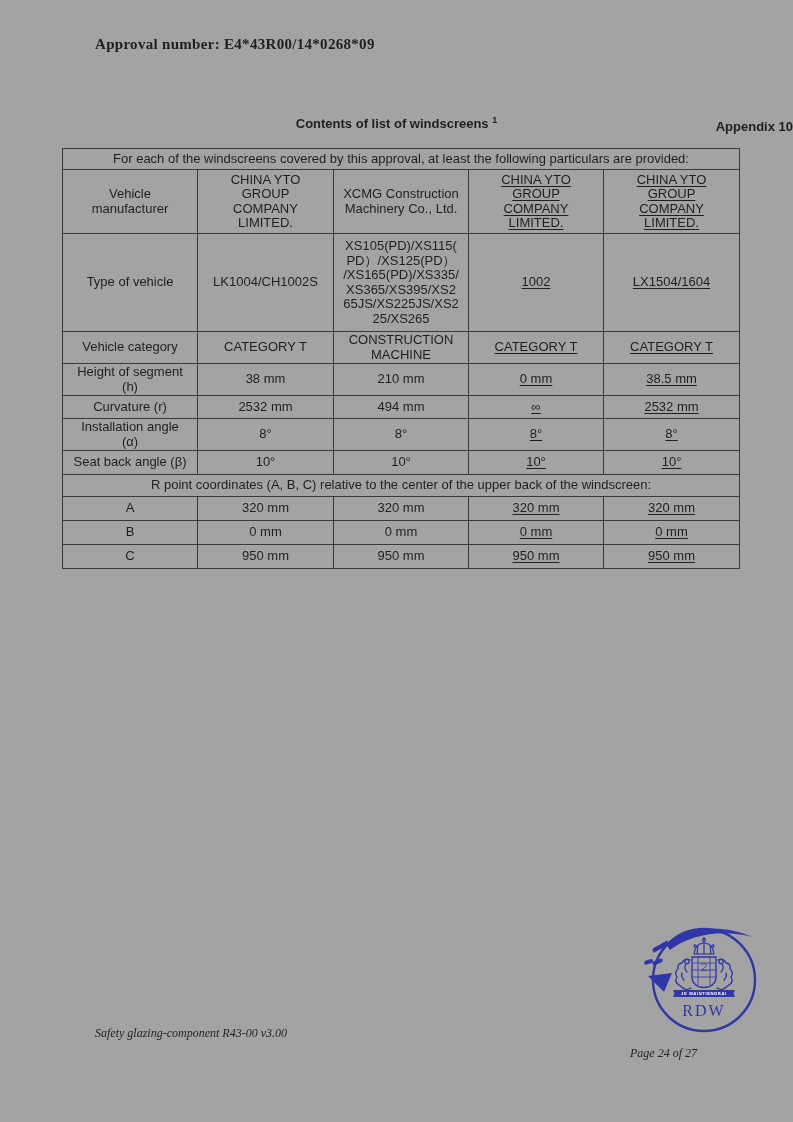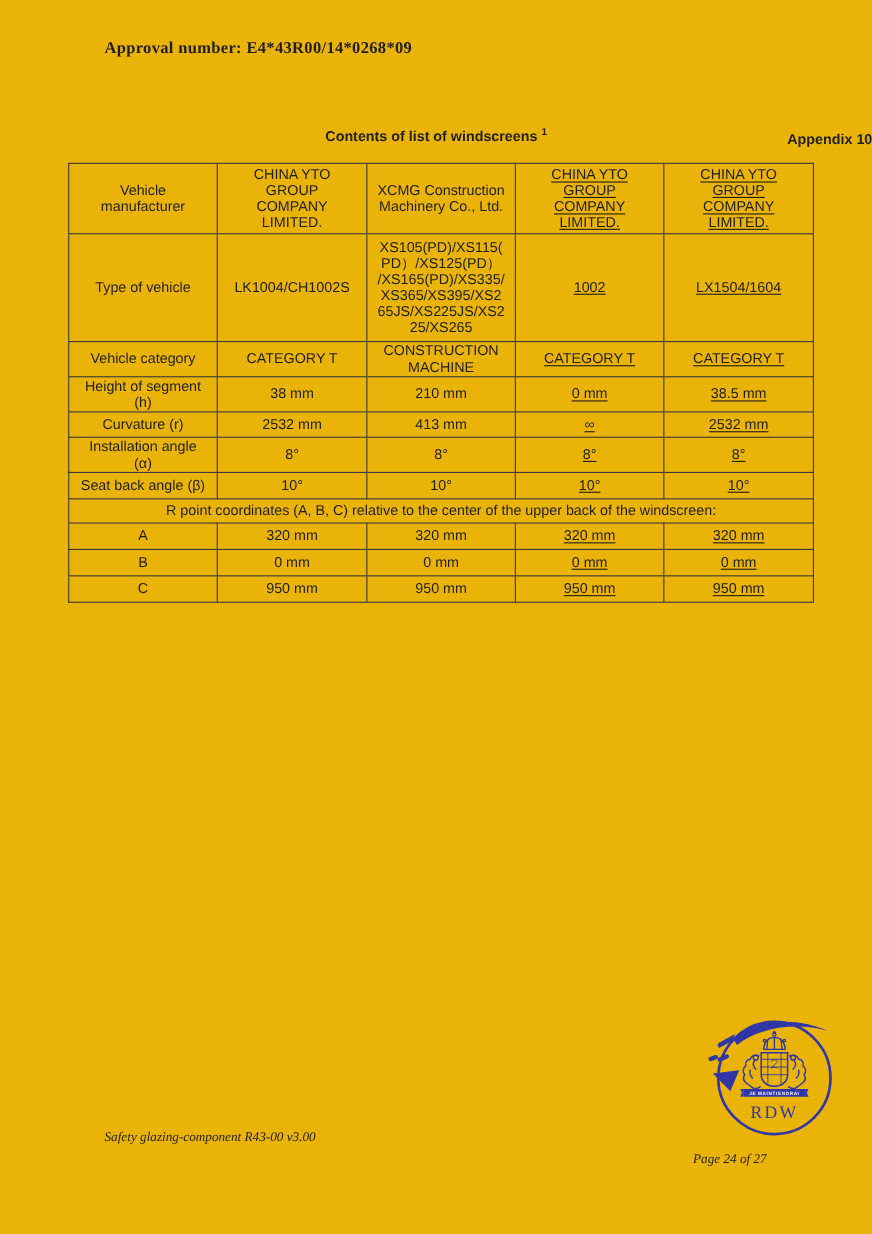--- a/index.html
+++ b/index.html
@@ -1,19 +1,19 @@
 <!DOCTYPE html>
 <html><head>
 <meta charset="utf-8">
 <style>
   html,body{margin:0;padding:0;background:#888;}
   .page{
     position:relative;
     width:793px;height:1122px;
-    background:#eab308;
+    background:#a3a3a3;
     margin:0 auto;
     font-family:"Liberation Sans",sans-serif;
     color:#1f1f1f;
     overflow:hidden;
   }
   .approval{
     position:absolute;left:95px;top:36px;
     font-family:"Liberation Serif",serif;
     font-weight:bold;font-size:15px;letter-spacing:.3px;
   }
@@ -68,20 +68,23 @@
 
   <table class="main">
     <colgroup>
       <col style="width:135px">
         <col style="width:136px">
         <col style="width:135px">
         <col style="width:135px">
         <col style="width:136px">
     </colgroup>
     <tbody>
+    <tr class="h21">
+      <td class="left" colspan="5">For each of the windscreens covered by this approval, at least the following particulars are provided:</td>
+    </tr>
     <tr class="h64">
       <td>Vehicle
 manufacturer</td>
       <td>CHINA YTO
 GROUP
 COMPANY
 LIMITED.</td>
       <td>XCMG Construction
 Machinery Co., Ltd.</td>
       <td class="u">CHINA YTO
@@ -117,21 +120,21 @@
       <td>Height of segment
 (h)</td>
       <td>38 mm</td>
       <td>210 mm</td>
       <td class="u">0 mm</td>
       <td class="u">38.5 mm</td>
     </tr>
     <tr class="h23">
       <td>Curvature (r)</td>
       <td>2532 mm</td>
-      <td>413 mm</td>
+      <td>494 mm</td>
       <td class="u">∞</td>
       <td class="u">2532 mm</td>
     </tr>
     <tr class="h32">
       <td>Installation angle
 (α)</td>
       <td>8°</td>
       <td>8°</td>
       <td class="u">8°</td>
       <td class="u">8°</td>

